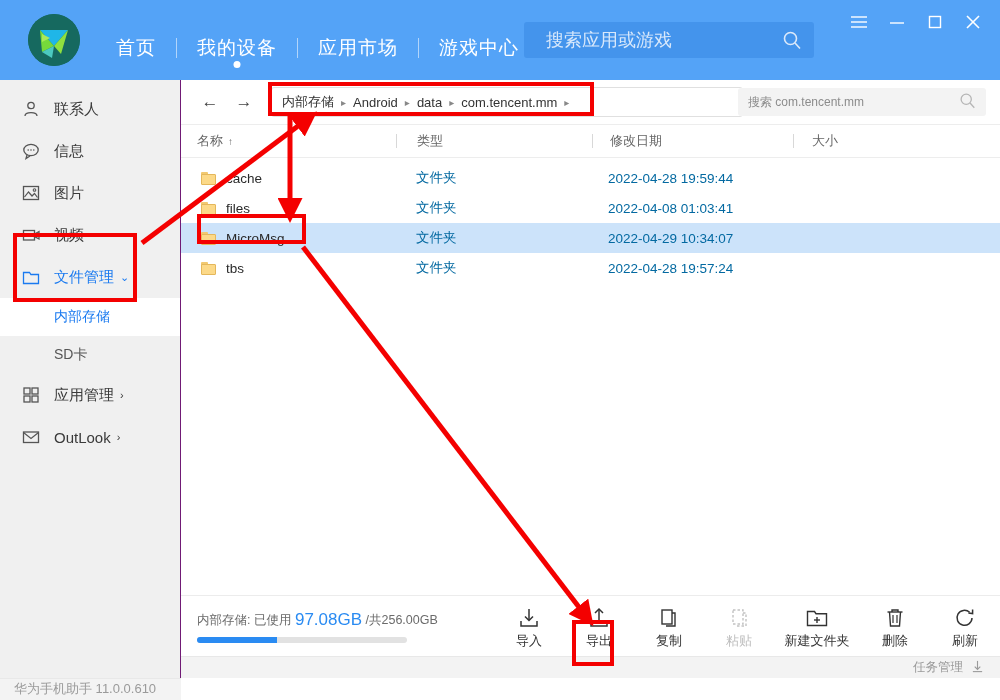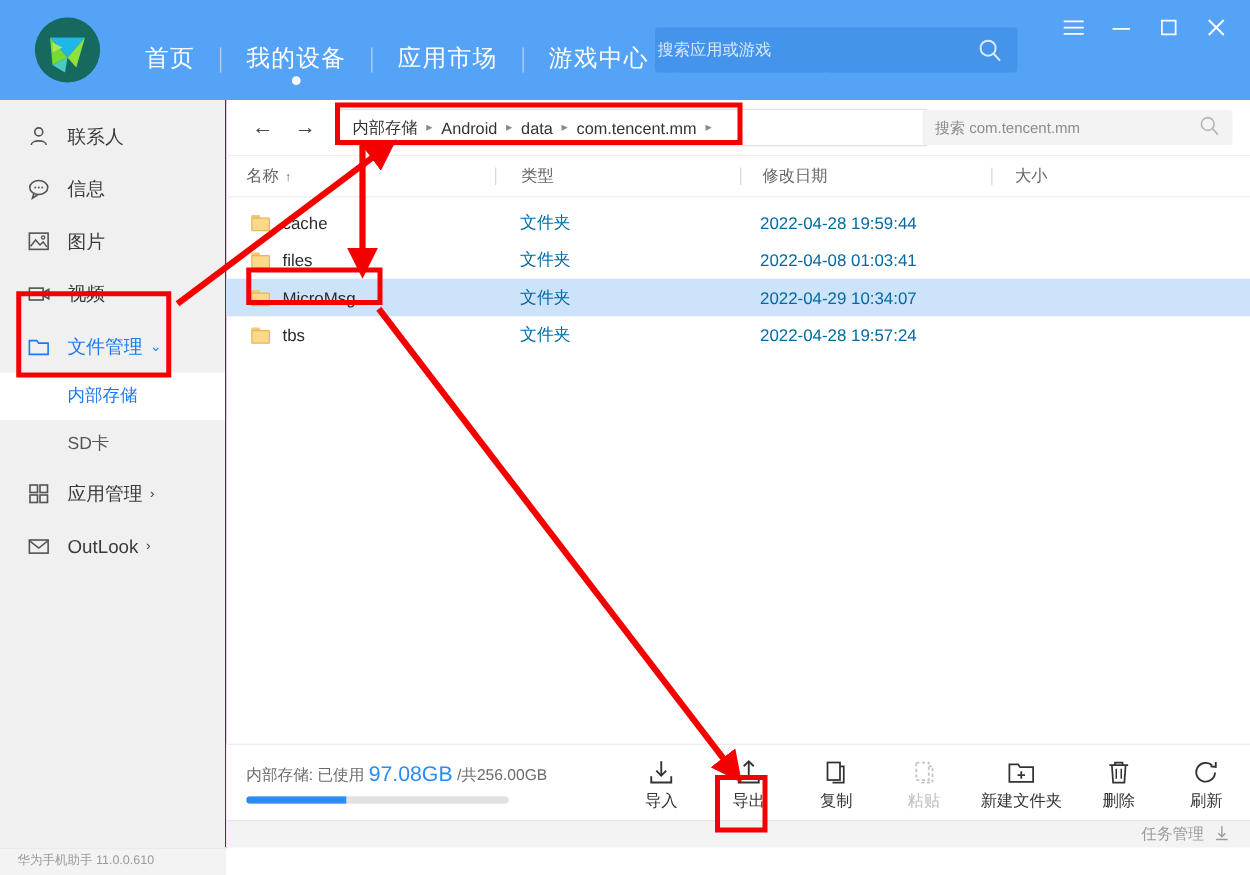--- a/index.html
+++ b/index.html
@@ -55,24 +55,24 @@
     border-radius: 50%;
     background: #ffffff;
   }
   .search-top {
     position: absolute; left: 524px; top: 22px;
     width: 290px; height: 36px;
     background: #4494ec;
     border-radius: 3px;
   }
   .search-top .ph {
-    position: absolute; left: 2px; top: 0;
+    position: absolute; left: 22px; top: 0;
     line-height: 36px;
     color: #d8e8fb;
-    font-size: 13px;
+    font-size: 18px;
   }
   .search-top .mag {
     position: absolute; right: 12px; top: 8px;
     width: 20px; height: 20px;
   }
   .wincontrols {
     position: absolute; right: 10px; top: 8px;
     display: flex; align-items: center; gap: 4px;
   }
   .wc {
@@ -268,21 +268,21 @@
     border-top: 1px solid #e8e8e8;
     display: flex; align-items: center; justify-content: flex-end;
     padding-right: 16px;
     box-sizing: border-box;
     font-size: 12.5px;
     color: #9a9a9a;
   }
   .appversion {
     position: absolute; left: 14px; bottom: 0;
     height: 22px; line-height: 22px;
-    font-size: 10px;
+    font-size: 13px;
     color: #9a9a9a;
   }
   .statusbar-bg {
     position: absolute; left: 0; bottom: 0;
     width: 1000px; height: 22px;
     background: #f3f3f3;
     border-top: 1px solid #e8e8e8;
     box-sizing: border-box;
   }
 

